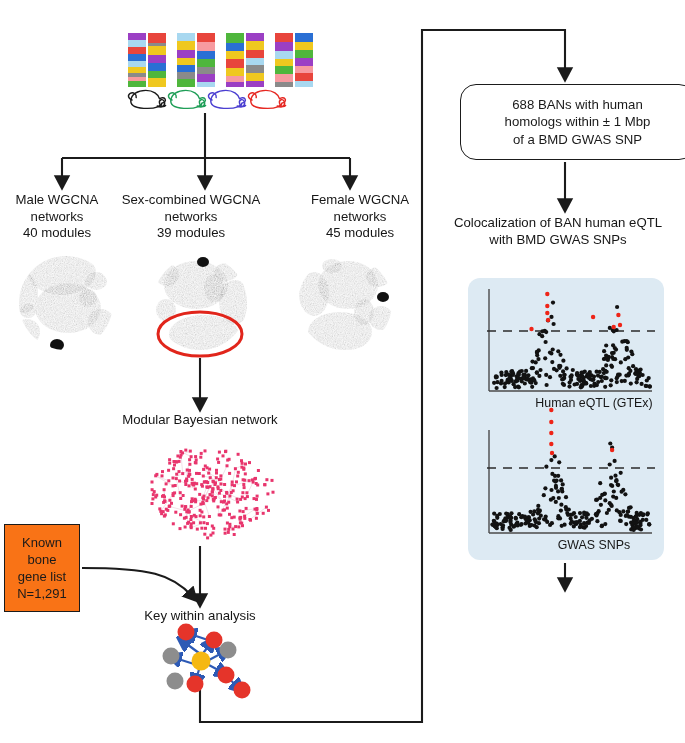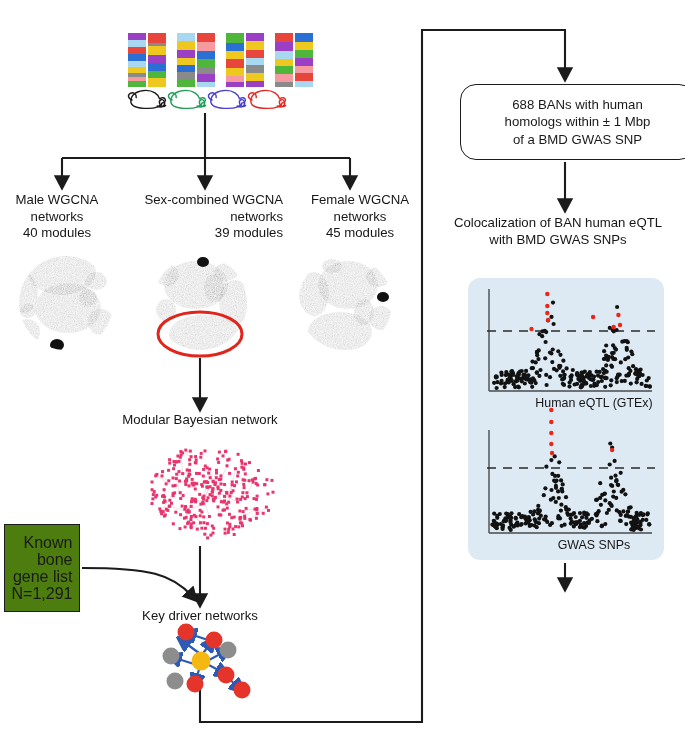--- a/index.html
+++ b/index.html
@@ -42,21 +42,21 @@
     top: 2px;
     width: 320px;
     font-size: 13.4px;
     line-height: 17px;
   }
   .col-label {
     font-size: 13.2px;
     line-height: 16.6px;
   }
   .lbl-male   { left: -8px;  top: 192px; width: 130px; }
-  .lbl-comb   { left: 117px; top: 192px; width: 166px; text-align: right; }
+  .lbl-comb   { left: 108px; top: 192px; width: 166px; }
   .lbl-female { left: 295px; top: 192px; width: 130px; }
 
   .lbl-mbn { left: 110px; top: 412px; width: 180px; }
   .lbl-kda { left: 130px; top: 608px; width: 140px; }
 
   .lbl-coloc { left: 433px; top: 215px; width: 250px; }
 
   
   .rbox {
     position: absolute;
@@ -72,26 +72,26 @@
     white-space: pre-line;
     box-sizing: border-box;
     margin-left: 12px;
   }
   #box-bans   { left: 448px; top: 84px;  width: 235px; height: 76px; }
   #box-coloc  { left: 448px; top: 592px; width: 235px; height: 80px; }
 
   .sqbox {
     position: absolute;
     border: 1.7px solid #1b1b1b;
-    background: #4d7c0f;
+    background: #f97316;
     display: flex;
     align-items: center;
     justify-content: center;
-    text-align: right;
-    font-size: 16px;
+    text-align: center;
+    font-size: 13px;
     line-height: 17.2px;
     white-space: pre-line;
     box-sizing: border-box;
   }
   #box-known { left: 4px; top: 524px; width: 76px; height: 88px; }
 
   
   #panel-manhattan {
     position: absolute;
     left: 468px;
@@ -691,21 +691,21 @@
         <rect x="243.8" y="472.4" width="3" height="3"></rect>
         <rect x="203.3" y="480.3" width="3" height="3"></rect>
       </g>
   </svg>
 
   <div class="sqbox" id="box-known">Known
 bone
 gene list
 N=1,291</div>
 
-  <div class="txt lbl-kda">Key driver networks</div>
+  <div class="txt lbl-kda">Key within analysis</div>
   <svg class="lines" viewBox="0 0 685 743">
     <g stroke="#2d5ab5" stroke-width="2.2" fill="none" marker-end="url(#ahb)">
       <defs>
         <marker id="ahb" markerWidth="7" markerHeight="7" refX="3" refY="3.5" orient="auto">
           <path d="M0,0.7 L5.6,3.5 L0,6.3 z" fill="#2d5ab5"></path>
         </marker>
       </defs>
       <path d="M198,660 L210,644"></path>
       <path d="M203,656 L184,642"></path>
       <path d="M194,664 L175,658"></path>

